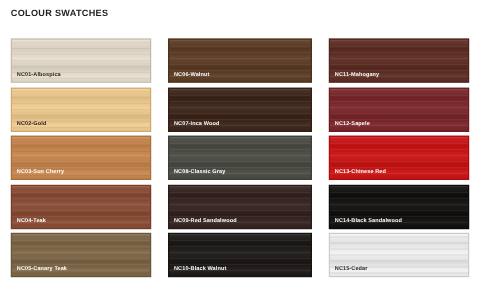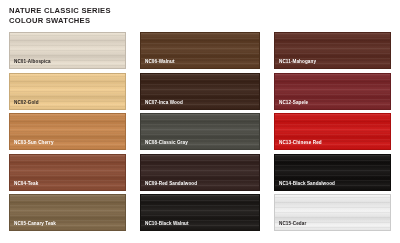--- a/index.html
+++ b/index.html
@@ -106,21 +106,20 @@
   }
   .swatch-label.light { color: #ffffff; }
   .swatch-label.dark  { color: #231f20; }
 </style>
 </head>
 <body>
 
 <div id="page">
 
   <div id="title-block">
-    <div class="title-line">NATURE CLASSIC SERIES</div>
     <div class="title-line">COLOUR SWATCHES</div>
   </div>
 
   <div id="swatch-grid">
       <div class="swatch-column col-1">
         <div class="swatch" style="background-color: rgb(231, 221, 205);">
           <div class="grain-band"></div>
           <div class="grain"></div>
           <div class="swatch-label dark">NC01-Albospica</div>
         </div>

